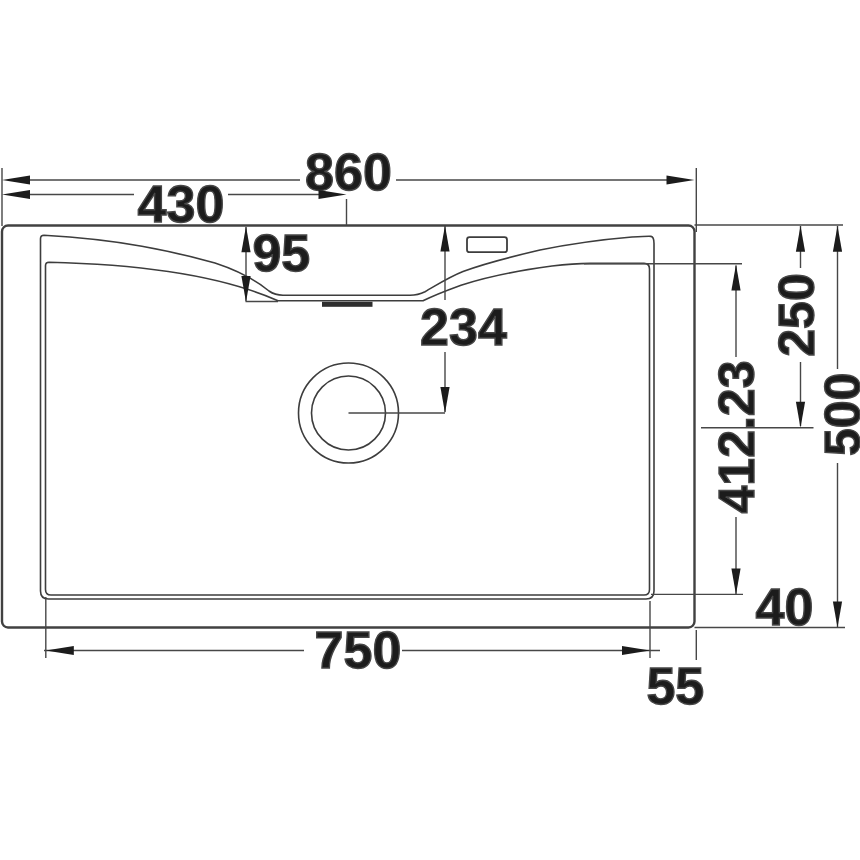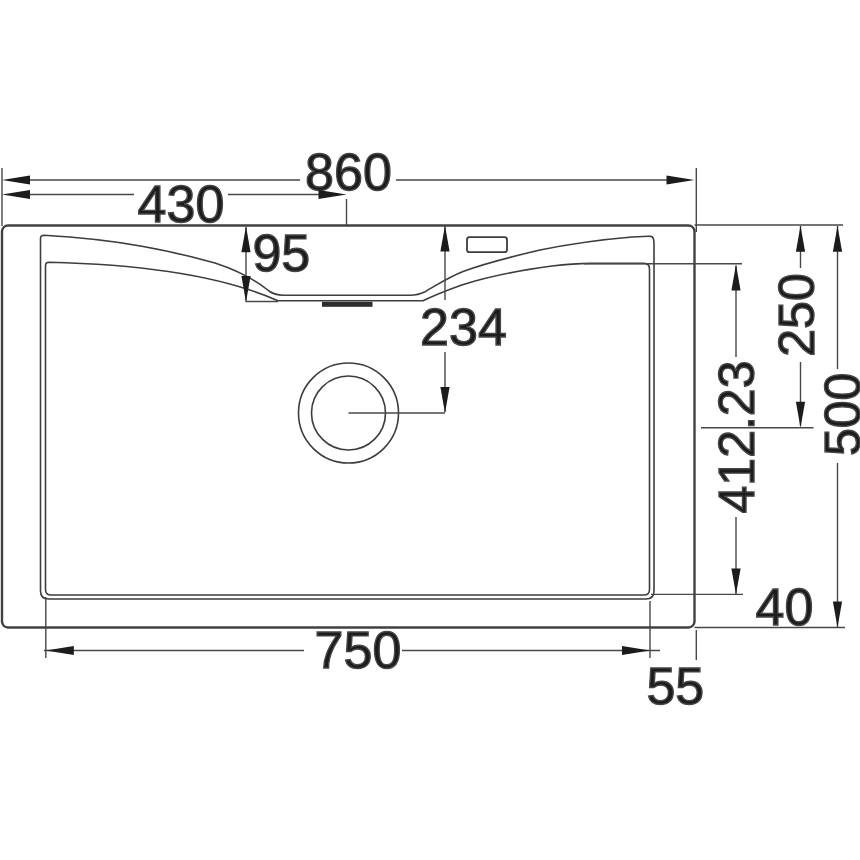--- a/index.html
+++ b/index.html
@@ -1,16 +1,16 @@
 <!DOCTYPE html>
 <html><head>
 <meta charset="utf-8">
 <style>
   html,body{margin:0;padding:0;background:#ffffff;}
-  .wrap{width:860px;height:860px;position:relative;background:#fff;}
+  .wrap{width:860px;height:860px;position:relative;background:#fff;font-weight:bold;}
   svg{display:block;filter:blur(0.7px);}
   text{font-family:"Liberation Sans", sans-serif; fill:#1c1c1c;}
 </style>
 </head>
 <body>
 <div class="wrap">
 <svg width="860" height="860" viewBox="0 0 860 860">
 <g fill="none" stroke="#474747" stroke-width="1.4">
 
 <rect x="2" y="225.5" width="692.5" height="402" rx="6" ry="6" stroke="#414141" stroke-width="2.4"></rect>

